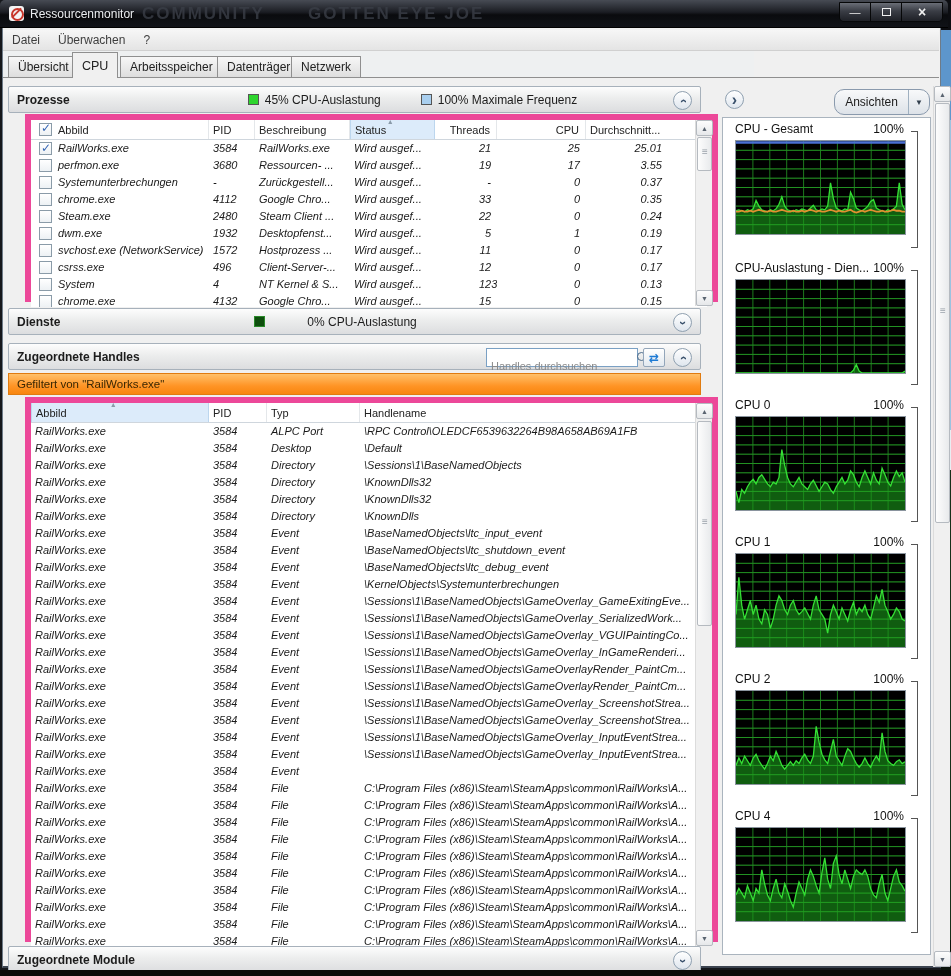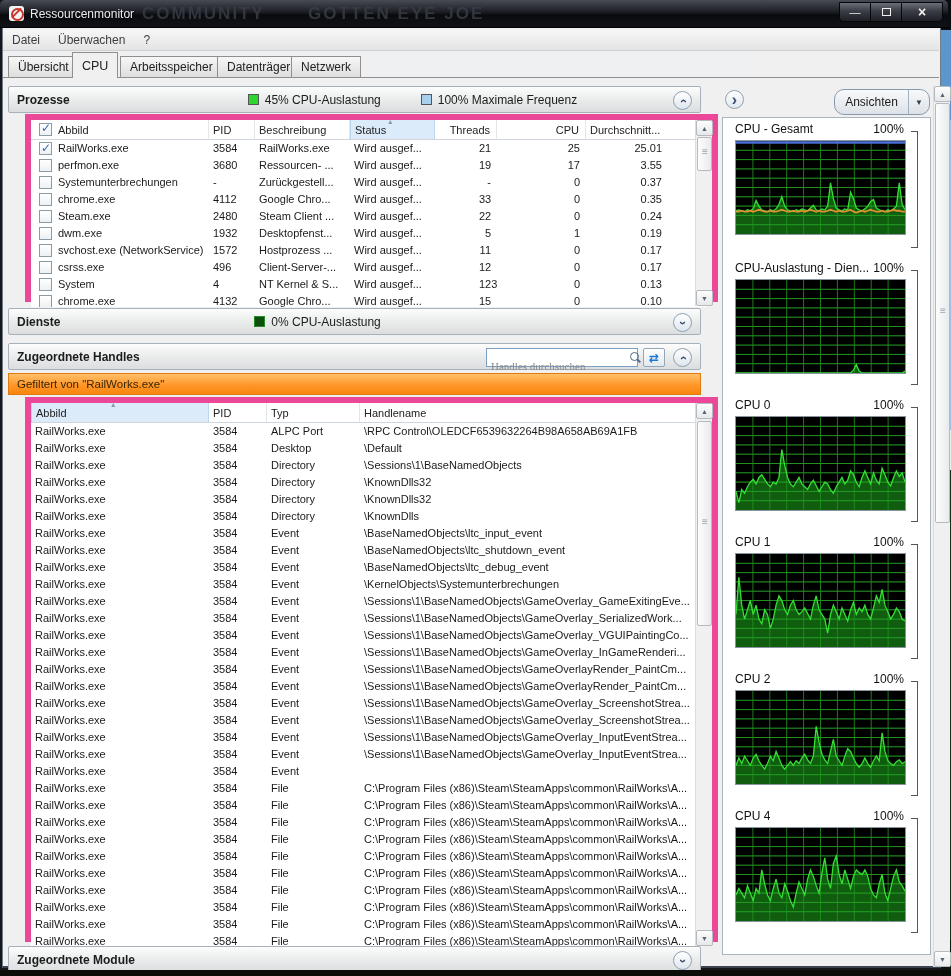--- a/index.html
+++ b/index.html
@@ -56,21 +56,21 @@
   .chev.up{transform:rotate(-90deg);}
   .chev.down{transform:rotate(90deg);}
 
   
   .panel{position:absolute;background:#6d28d9;border:6px solid #ec4899;margin-left:17px;}
   .thead{display:flex;height:20px;border-bottom:1px solid #cfd6dd;background:#fff;font-size:11px;color:#222;}
   .th{position:relative;display:flex;align-items:center;padding-left:4px;border-right:1px solid #e4e7ea;height:100%;}
   .th.sorted{background:#dcebfa;border-right:1px solid #bcd6ee;border-left:1px solid #bcd6ee;}
   .th.sorted::before{content:"▴";position:absolute;top:-3px;left:45%;font-size:8px;color:#8a9aa8;}
   .th.num{justify-content:flex-end;padding-right:6px;}
-  .rows{position:absolute;overflow:hidden;}
+  .rows{position:absolute;overflow:hidden;font-style:italic;}
   .prow,.hrow{display:flex;height:17px;line-height:17px;font-size:11px;color:#1a1a1a;background:#fff;}
   .cell{white-space:nowrap;overflow:hidden;padding-left:4px;}
   .c-img{width:178px;display:flex;align-items:center;}
   .c-pid{width:46px;}
   .c-desc{width:95px;}
   .c-status{width:85px;}
   .c-threads{width:62px;text-align:right;padding-right:6px;padding-left:44px;}
   .c-cpu{width:89px;text-align:right;padding-right:6px;}
   .c-avg{width:84px;text-align:right;padding-right:8px;}
   .h-img{width:178px;}
@@ -80,21 +80,21 @@
   .cb{position:relative;width:13px;height:13px;margin:0 6px 0 4px;border:1px solid #8a9ba8;
     background:linear-gradient(#fff,#edf1f4);flex:0 0 auto;}
   .cb.checked::after{content:"✓";position:absolute;left:1px;top:-3px;font-size:12px;font-weight:bold;color:#3465b4;}
 
   
   .filterbar{position:absolute;height:22px;background:linear-gradient(#ffc06a,#ff9425 60%,#f8860f);
     border:1px solid #e07b10;display:flex;align-items:center;padding-left:8px;font-size:11.5px;color:#3a2703;}
 
   
   .searchbox{position:absolute;right:62px;top:4px;width:152px;height:19px;border:1px solid #7aa0c4;background:#fff;display:flex;align-items:center;}
-  .searchbox input{border:none;outline:none;flex:1;font-size:11px;color:#333;padding:0 2px 0 4px;font-family:Liberation Serif, serif;background:transparent;margin-top:16px;}
+  .searchbox input{border:none;outline:none;flex:1;font-size:11px;color:#333;padding:0 2px 0 4px;font-family:Liberation Sans, sans-serif;background:transparent;margin-top:16px;}
   .searchbox input::placeholder{color:#8a8a8a;}
   .mag{position:relative;width:14px;height:14px;margin-right:2px;flex:0 0 auto;}
   .mag::before{content:"";position:absolute;left:2px;top:1px;width:7px;height:7px;border:1.5px solid #4a6a8a;border-radius:50%;}
   .mag::after{content:"";position:absolute;left:9px;top:9px;width:4px;height:1.5px;background:#4a6a8a;transform:rotate(45deg);}
   .refreshbtn{position:absolute;right:35px;top:4px;width:22px;height:19px;border:1px solid #93a6ba;border-radius:2px;
     background:linear-gradient(#fff,#e2e9f0);display:flex;align-items:center;justify-content:center;
     color:#1d7ad4;font-size:12px;font-weight:bold;}
 
   
   .sb{position:absolute;width:17px;background:#f0f0f0;border-left:1px solid #dcdcdc;}
@@ -307,38 +307,38 @@
           <div class="prow">
             <div class="cell c-img">
               <span class="cb"></span>
               <span>chrome.exe</span>
             </div>
             <div class="cell c-pid">4132</div>
             <div class="cell c-desc">Google Chro...</div>
             <div class="cell c-status">Wird ausgef...</div>
             <div class="cell c-threads">15</div>
             <div class="cell c-cpu">0</div>
-            <div class="cell c-avg">0.10</div>
+            <div class="cell c-avg">0.15</div>
           </div>
         </div>
 
       <div class="sb" style="right:0;top:0;height:186px;">
         <div class="sb-btn" style="top:0;">
             <span>▲</span>
           </div>
         <div class="sb-thumb" style="top:17px;height:34px;"></div>
         <div class="sb-btn" style="bottom:0;">
             <span>▼</span>
           </div>
       </div>
     </div>
 
     <div class="hdrbar" style="left:8px;top:308px;width:693px;">
       <span class="hdr-title">Dienste</span>
-      <span class="legend" style="margin-left:194px;">
+      <span class="legend" style="margin-left:194px;gap:36px;">
         <span class="swatch" id="sw-darkgreen" style="background: rgb(13, 79, 13); border-color: rgb(42, 138, 42);"></span>
         <span>0% CPU-Auslastung</span>
       </span>
       <span class="chevbtn">
           <span class="chev down">›</span>
         </span>
     </div>
 
     <div class="hdrbar" style="left:8px;top:343px;width:693px;">
       <span class="hdr-title">Zugeordnete Handles</span>

